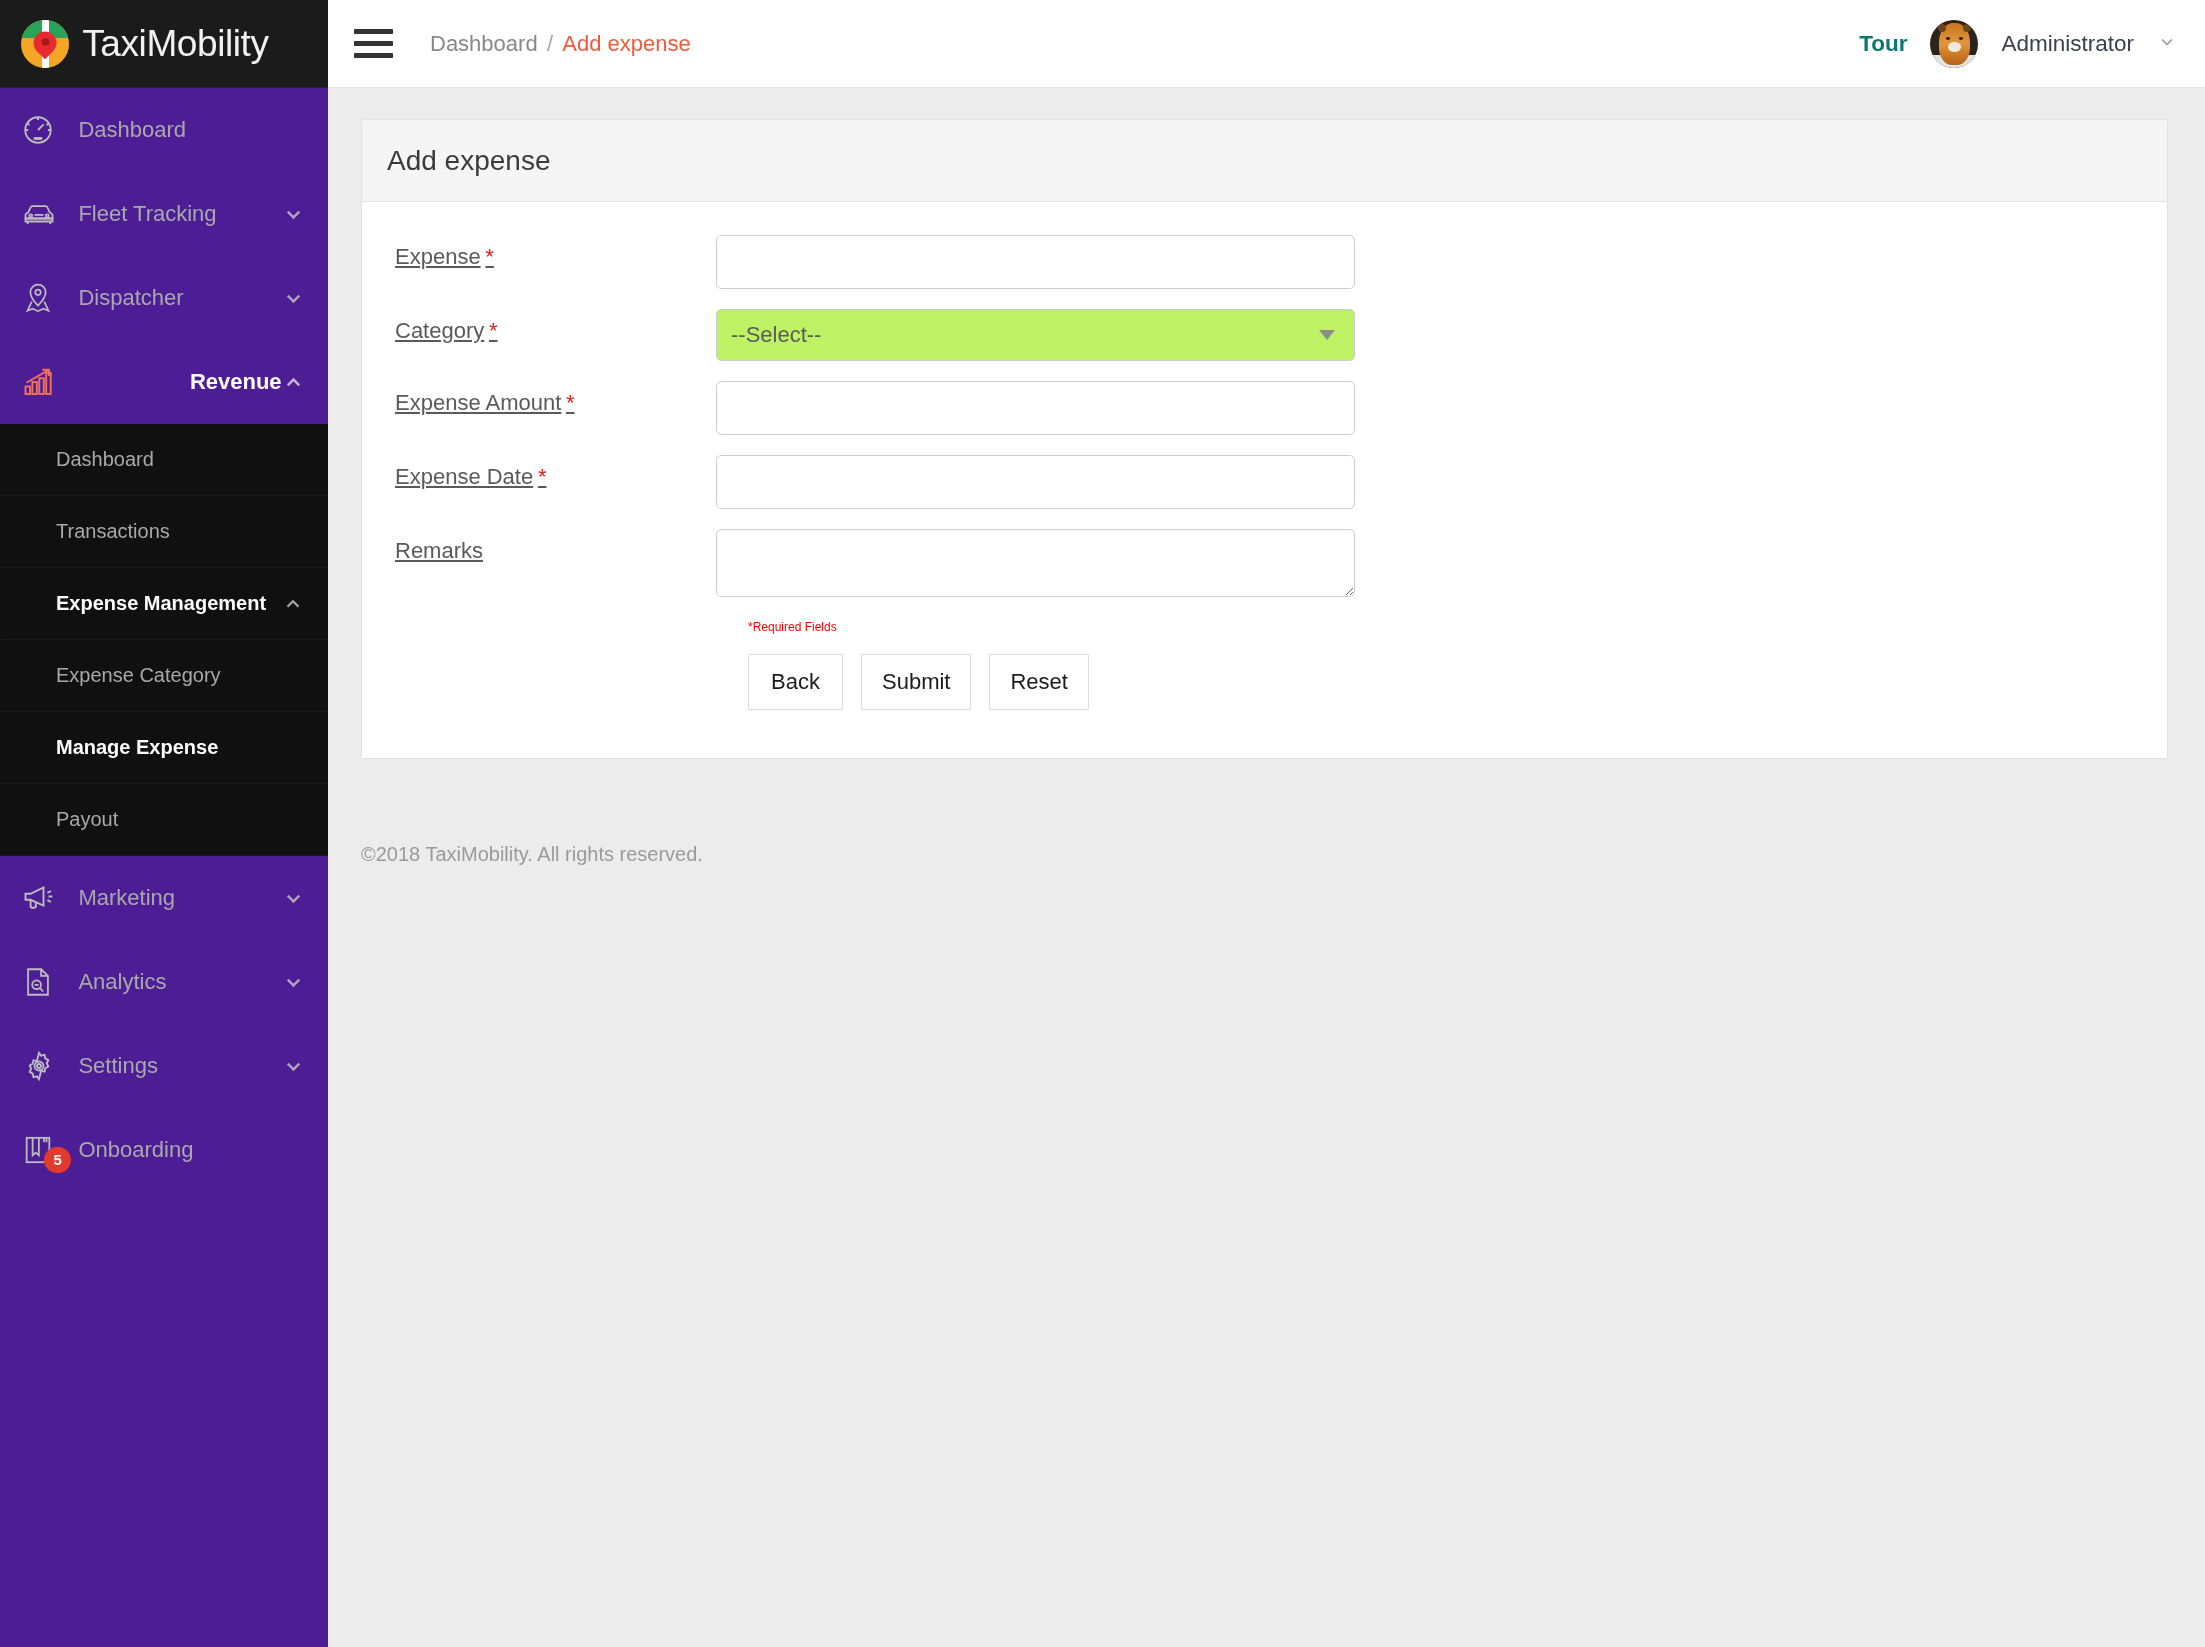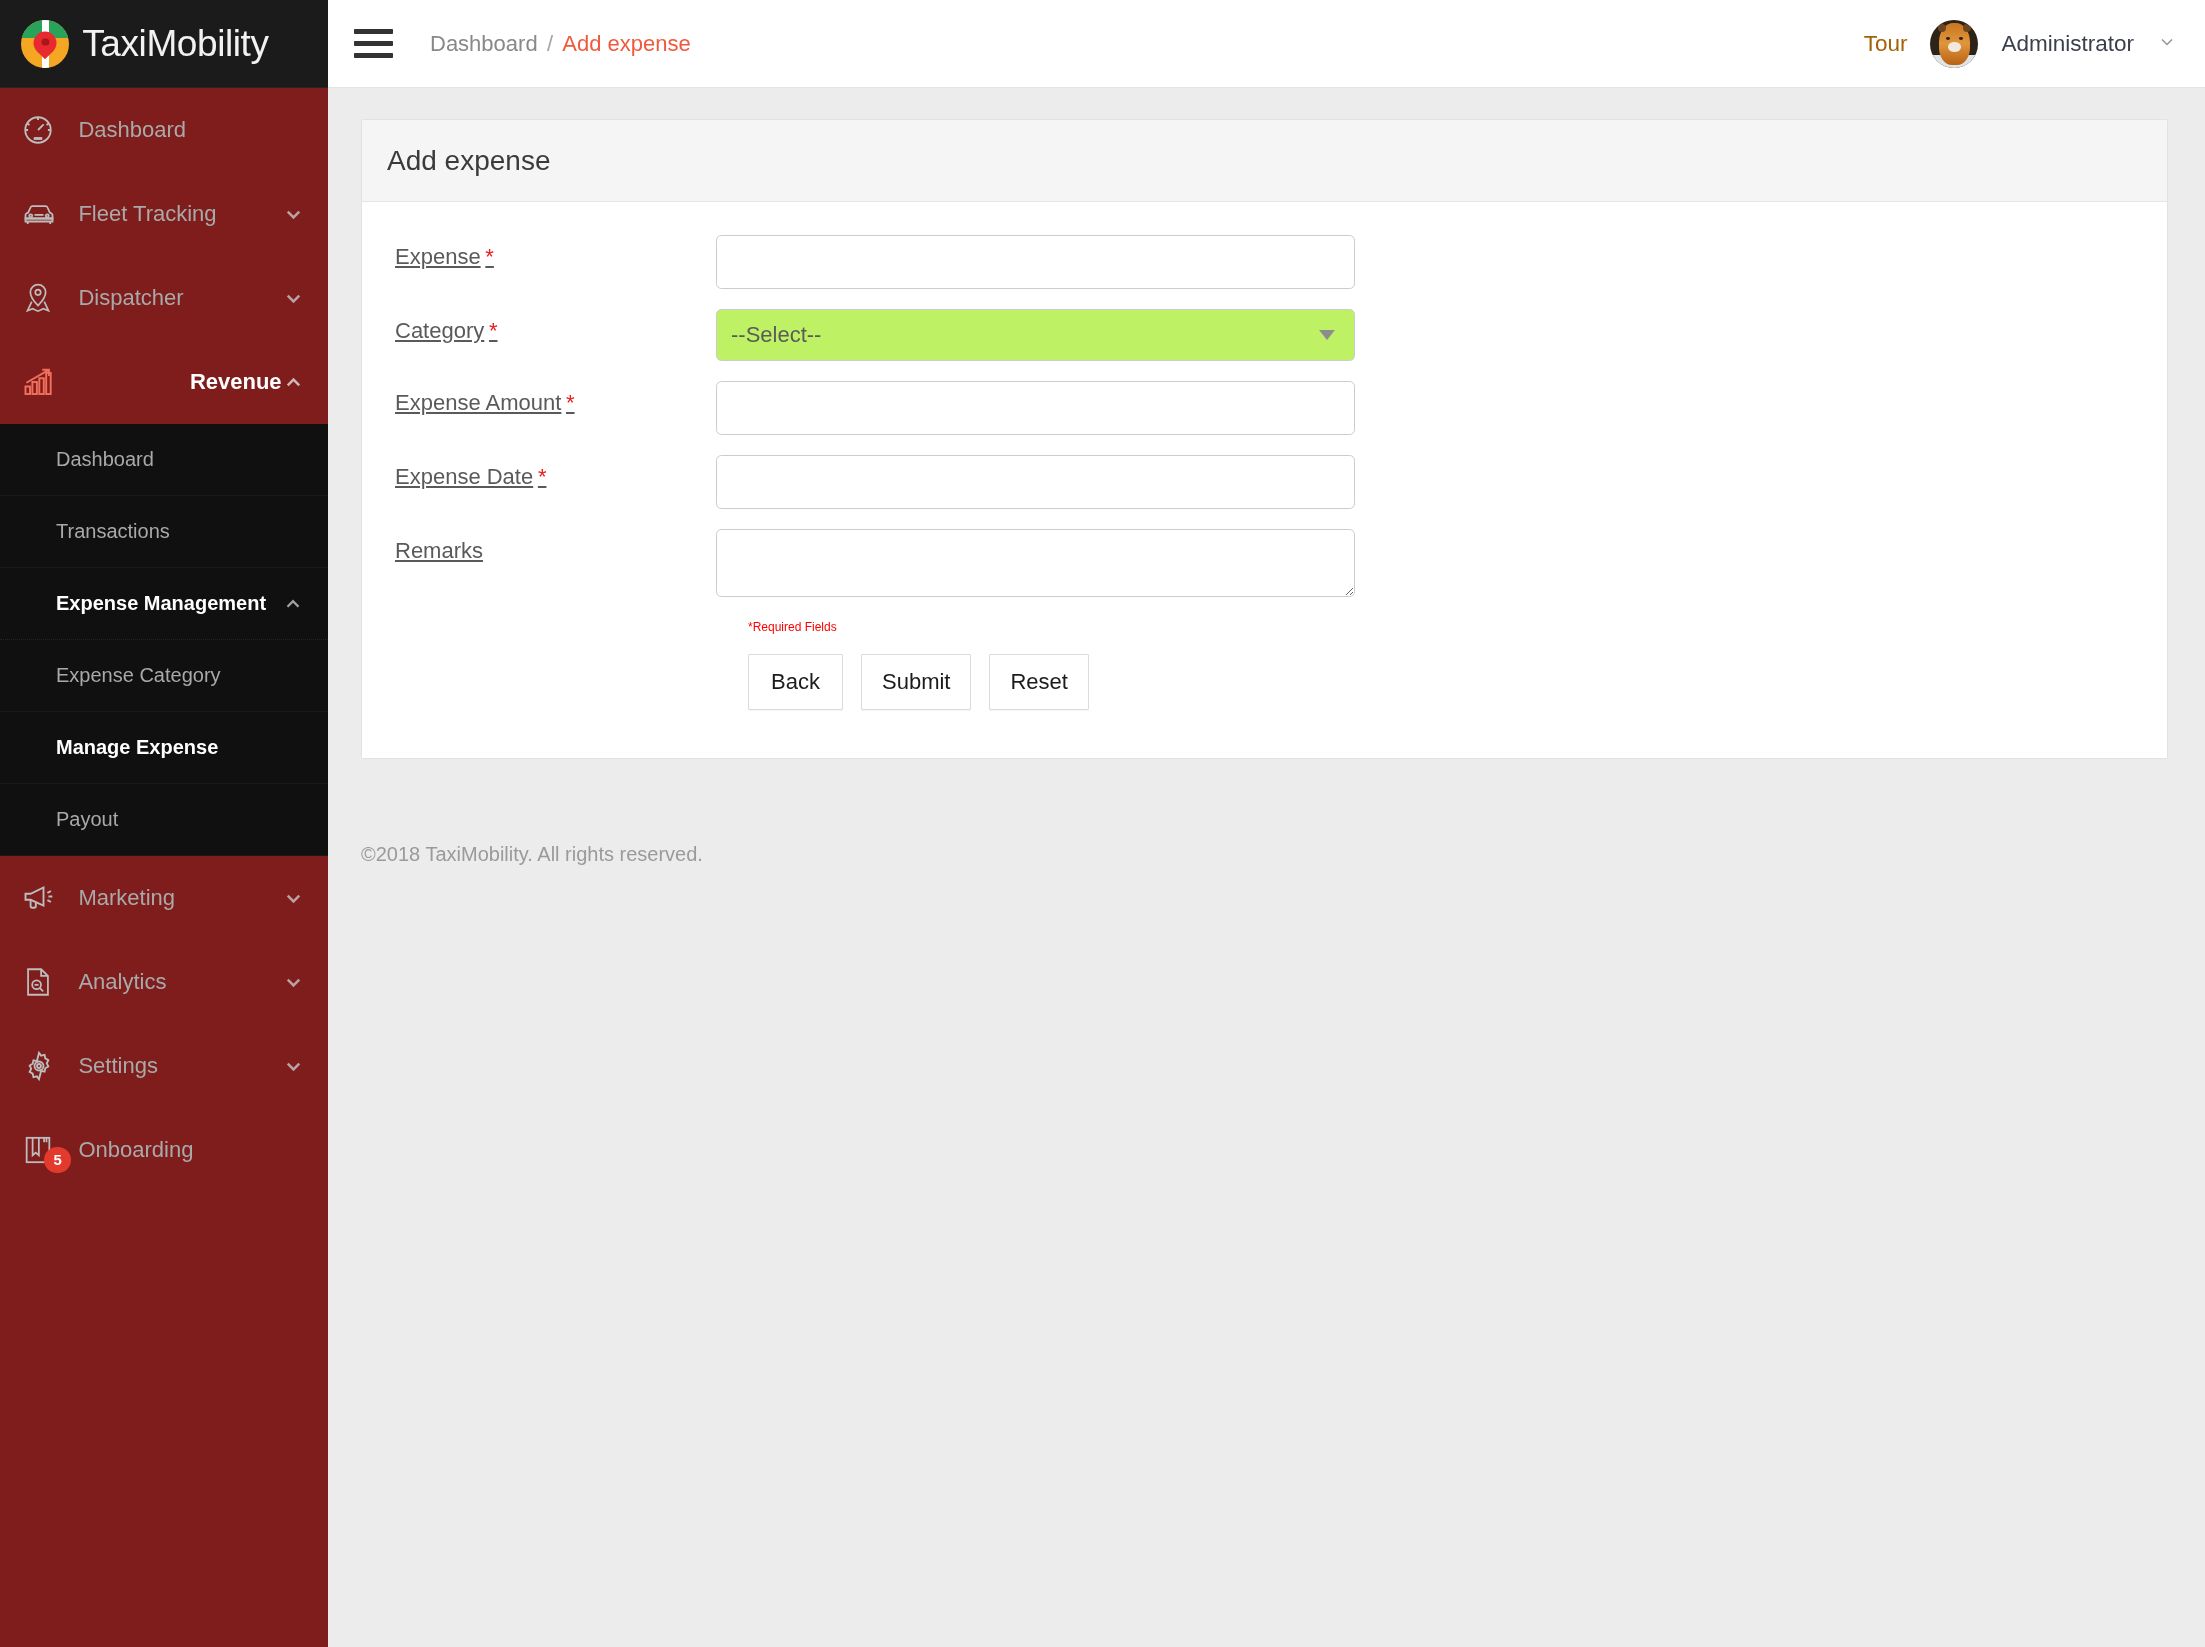--- a/index.html
+++ b/index.html
@@ -8,21 +8,21 @@
     background: #ececec;
     font-family: "Liberation Sans", sans-serif;
     overflow: hidden;
   }
   #app { position: relative; width: 2205px; height: 1648px; background: #ececec; }
 
   
   .sidebar {
     position: absolute; left: 0; top: 0;
     width: 328px; height: 1648px;
-    background: #7f1d1d;
+    background: #4c1d95;
     z-index: 5;
   }
   .brand {
     height: 88px; display: flex; align-items: center;
     padding-left: 21px; background: #1b1b1b;
     border-bottom: 0.8px solid #262626;
   }
   .brand-mark {
     width: 48px; height: 48px; border-radius: 50%;
     position: relative; overflow: hidden; flex: none;
@@ -110,21 +110,21 @@
     margin-left: 37px; font-size: 22px; color: #888888;
     display: flex; align-items: center; gap: 9.3px;
   }
   .crumbs .sep { color: #a5a5a5; }
   .crumbs .cur { color: #ef5a3c; }
   .crumb-link { cursor: pointer; }
   .top-right {
     margin-left: auto; margin-right: 28px;
     display: flex; align-items: center; gap: 23px;
   }
-  .tour { font-size: 22.5px; color: #a16207; cursor: pointer; }
+  .tour { font-size: 22.5px; color: #0f766e; cursor: pointer; font-weight: bold; }
   .avatar {
     width: 48px; height: 48px; border-radius: 50%;
     overflow: hidden; position: relative; flex: none;
     background: #2c2319;
   }
   .avatar .fur {
     position: absolute; left: 18%; top: 8%;
     width: 64%; height: 86%; border-radius: 46% 46% 42% 42%;
     background: linear-gradient(#c9761f, #e0963c 48%, #b96216);
   }

